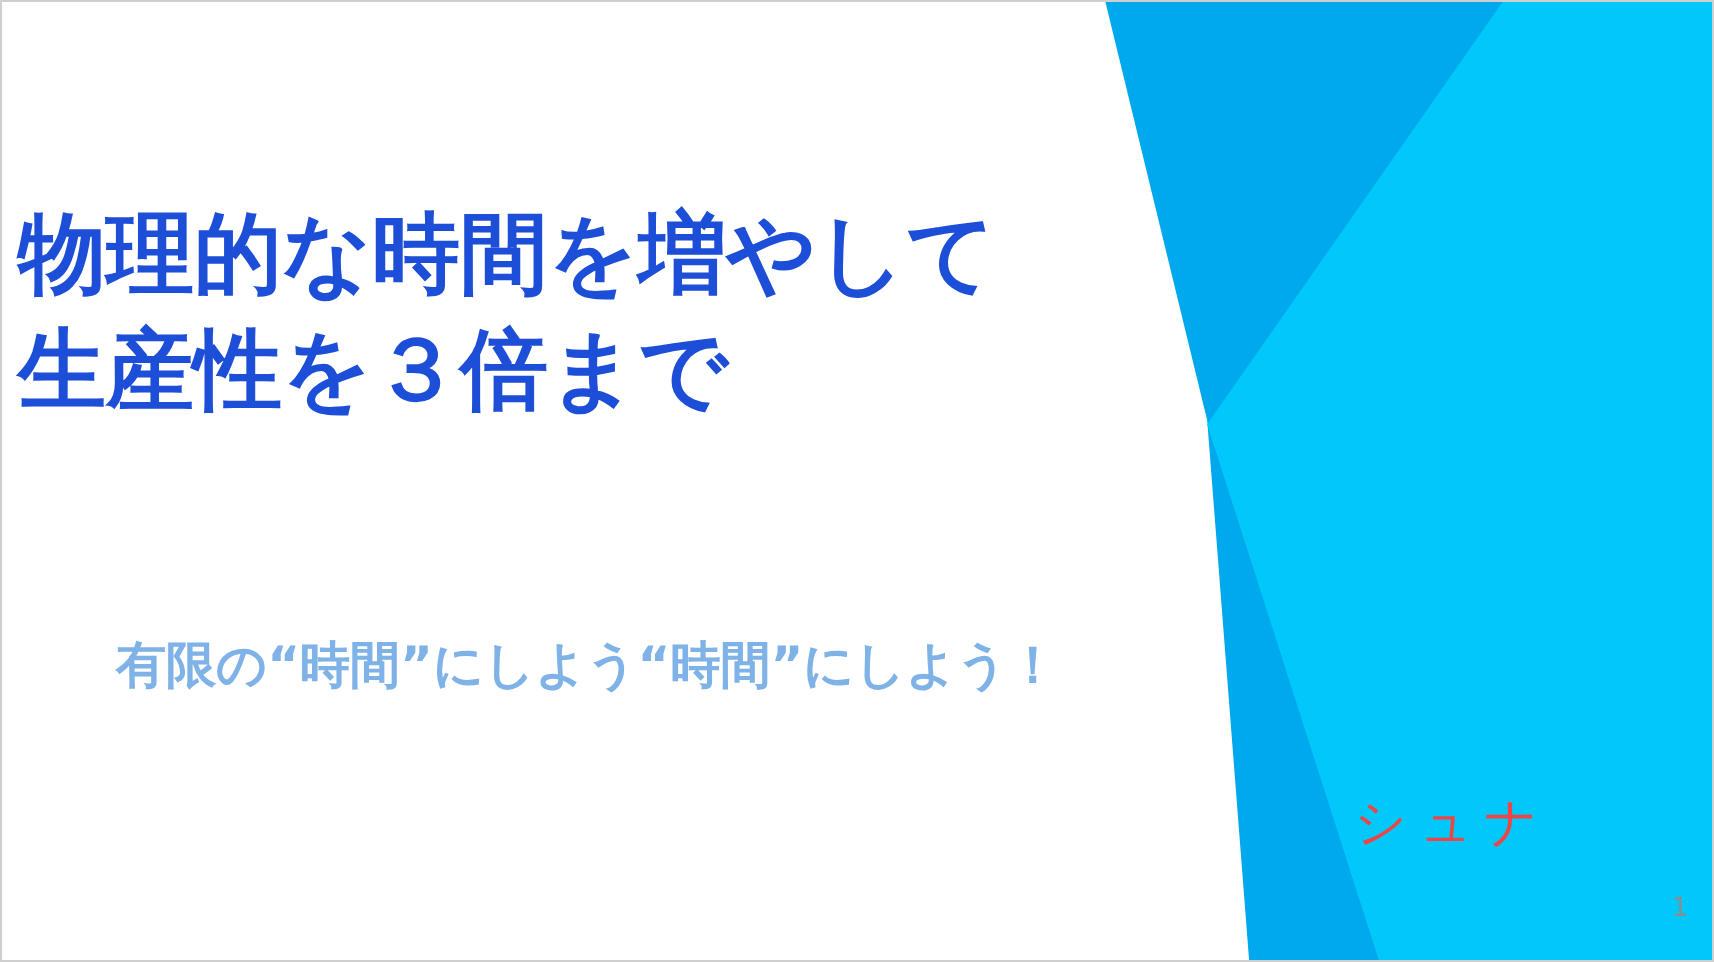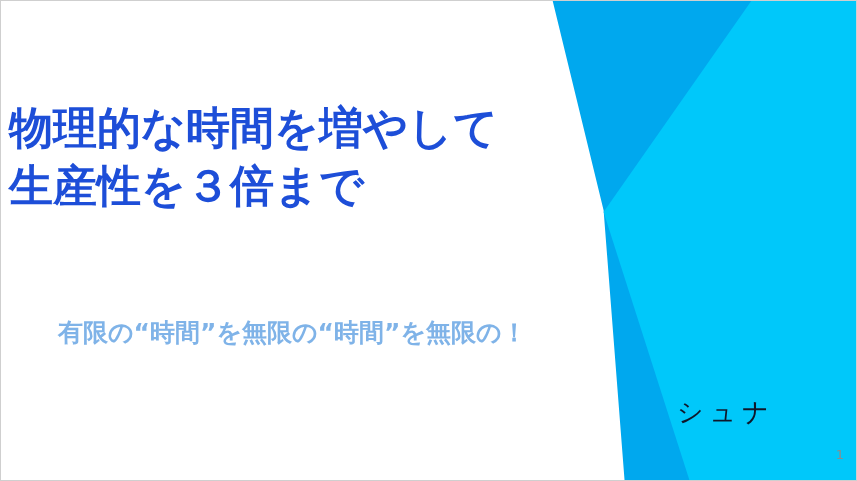--- a/index.html
+++ b/index.html
@@ -58,24 +58,24 @@
     line-height: 32px;
     color: #7fb3e8;
     white-space: nowrap;
   }
 
   
   .author {
     position: absolute;
     left: 676px;
     top: 395px;
-    font-family: Liberation Sans, sans-serif;
+    font-family: Liberation Serif, serif;
     font-size: 26px;
     line-height: 32px;
-    color: #0f172a;
+    color: #ef4444;
     letter-spacing: 6px;
     white-space: nowrap;
   }
 
   
   .page-number {
     position: absolute;
     left: 830px;
     top: 446px;
     width: 18px;
@@ -96,19 +96,19 @@
     <polygon points="553,0 857,0 857,481 625,481 604,210" fill="#00a8ee"></polygon>
 
     <polygon points="752,0 857,0 857,481 690,481 604,212" fill="#00c8fa"></polygon>
   </svg>
 
   <div class="title-block">
     <div class="title-line">物理的な時間を増やして</div>
     <div class="title-line">生産性を３倍まで</div>
   </div>
 
-  <div class="subtitle">有限の“時間”を無限の“時間”を無限の！</div>
+  <div class="subtitle">有限の“時間”にしよう“時間”にしよう！</div>
 
   <div class="author">シュナ</div>
 
   <div class="page-number">1</div>
 
 </div>
 
 </body></html>

